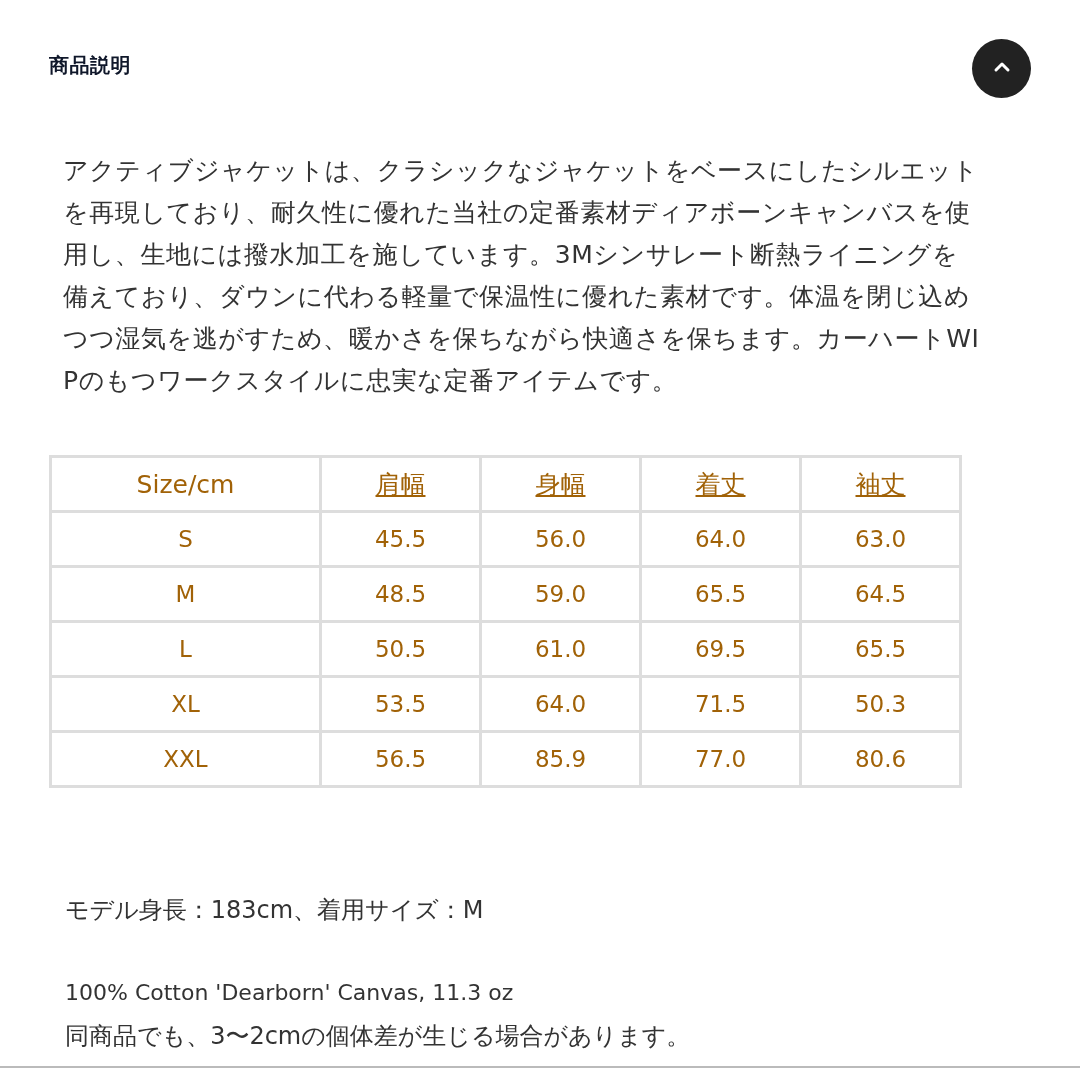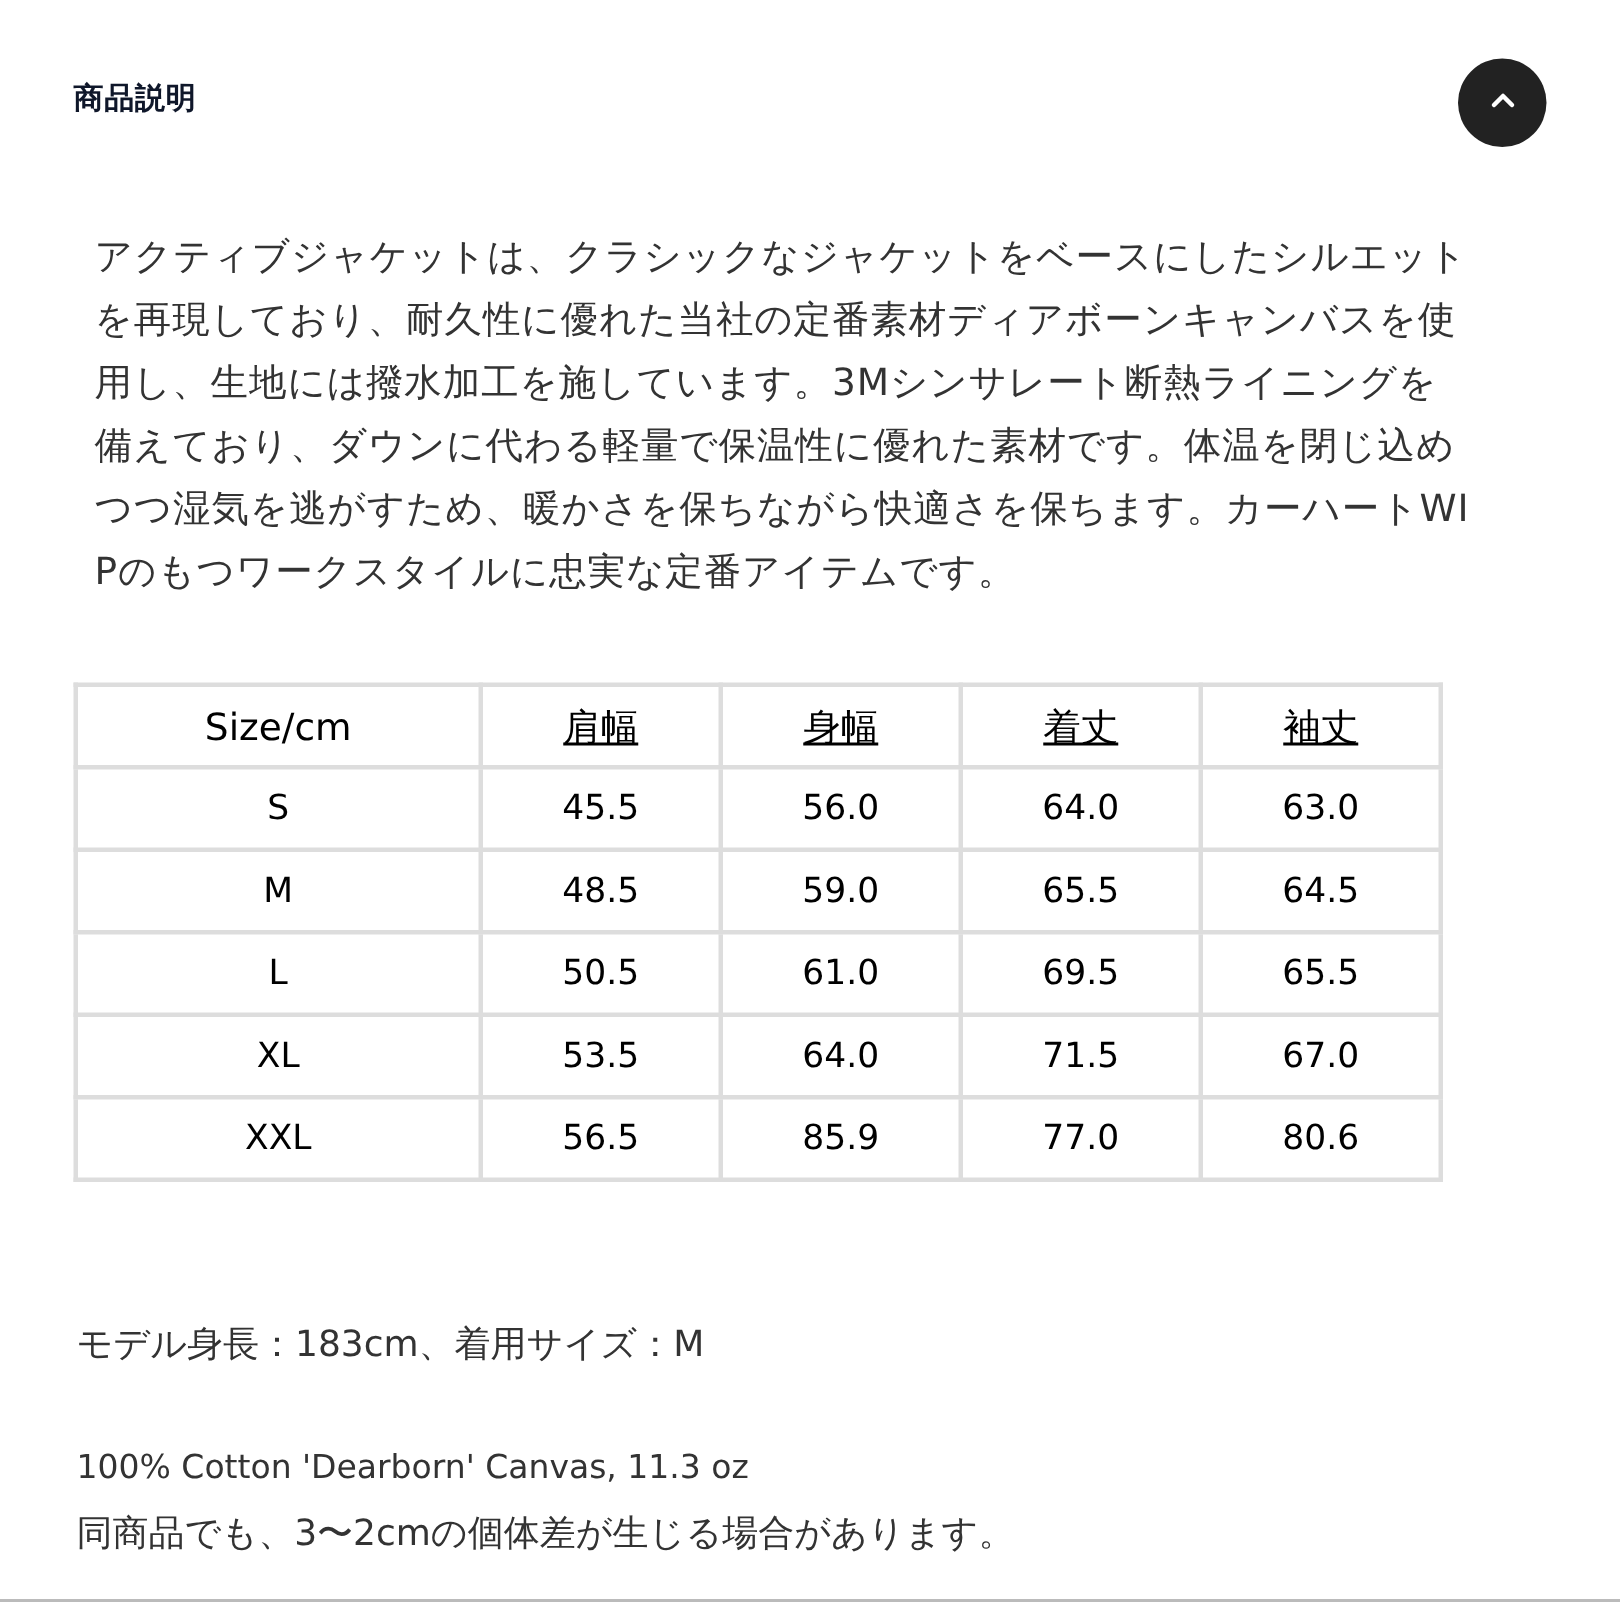--- a/index.html
+++ b/index.html
@@ -63,33 +63,33 @@
       border-collapse: collapse;
       border: 3px solid #dddddd;
     }
     .size-table th, .size-table td {
       border: 3px solid #dddddd;
       height: 52px;
       padding: 0;
       text-align: center;
       font-weight: normal;
       font-size: 23px;
-      color: #000000;
+      color: #a16207;
     }
     .size-table th {
       font-size: 25px;
     }
     .col-size { width: 267px; }
     .col-val { width: 157px; text-decoration: underline; }
     .meta-line {
       position: absolute;
       left: 49px;
       font-size: 24px;
       color: #333333;
-      margin: 2px;
+      margin: 16px;
       white-space: nowrap;
       text-align: right;
     }
     .meta-model { top: 878px; }
     .meta-fabric { top: 964px; font-size: 22px; }
     .meta-note { top: 1004px; }
     .bottom-rule {
       position: absolute;
       left: 0;
       top: 1066px;
@@ -143,21 +143,21 @@
       <td>50.5</td>
       <td>61.0</td>
       <td>69.5</td>
       <td>65.5</td>
     </tr>
     <tr>
       <td>XL</td>
       <td>53.5</td>
       <td>64.0</td>
       <td>71.5</td>
-      <td>67.0</td>
+      <td>50.3</td>
     </tr>
     <tr>
       <td>XXL</td>
       <td>56.5</td>
       <td>85.9</td>
       <td>77.0</td>
       <td>80.6</td>
     </tr>
   </tbody>
 </table>

